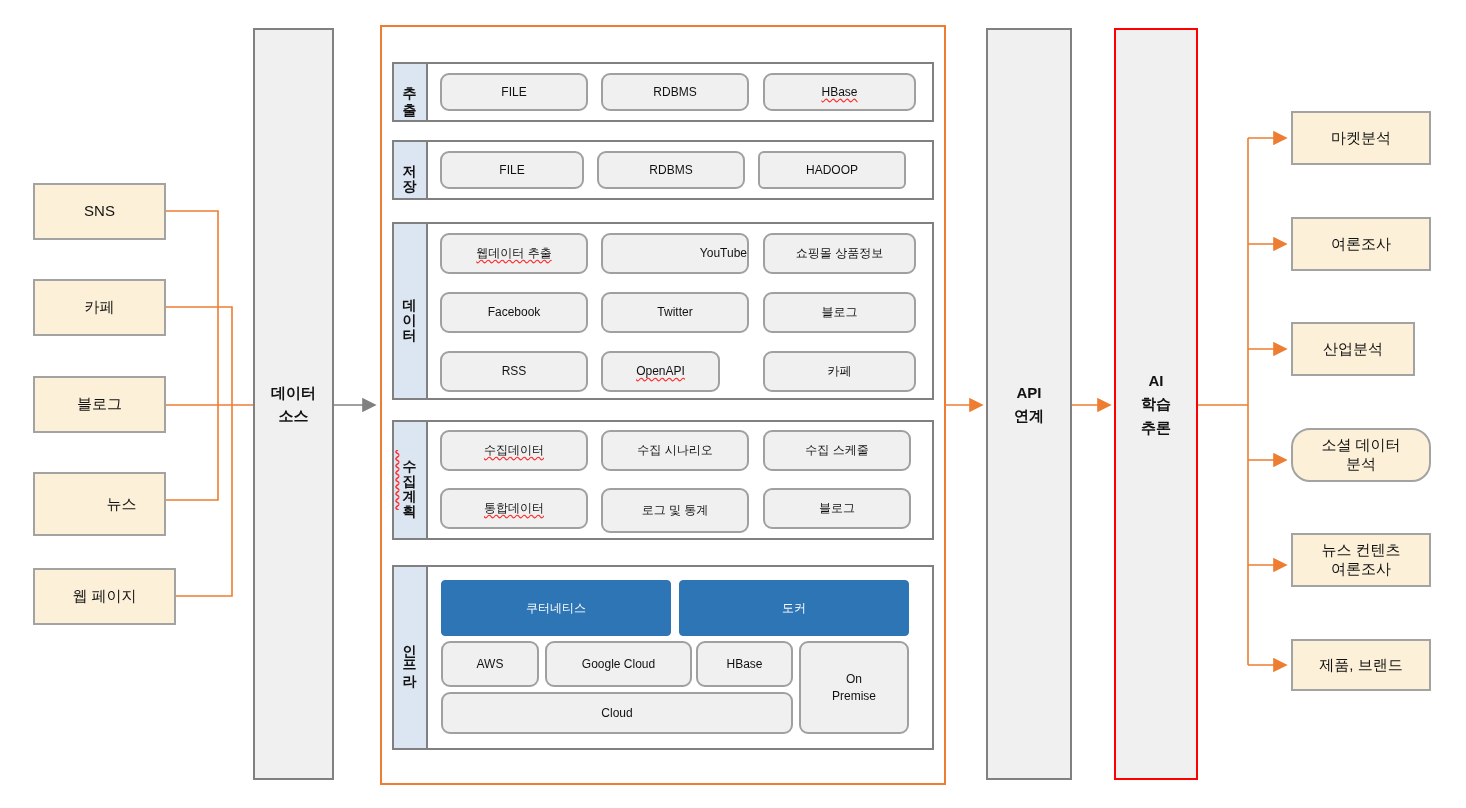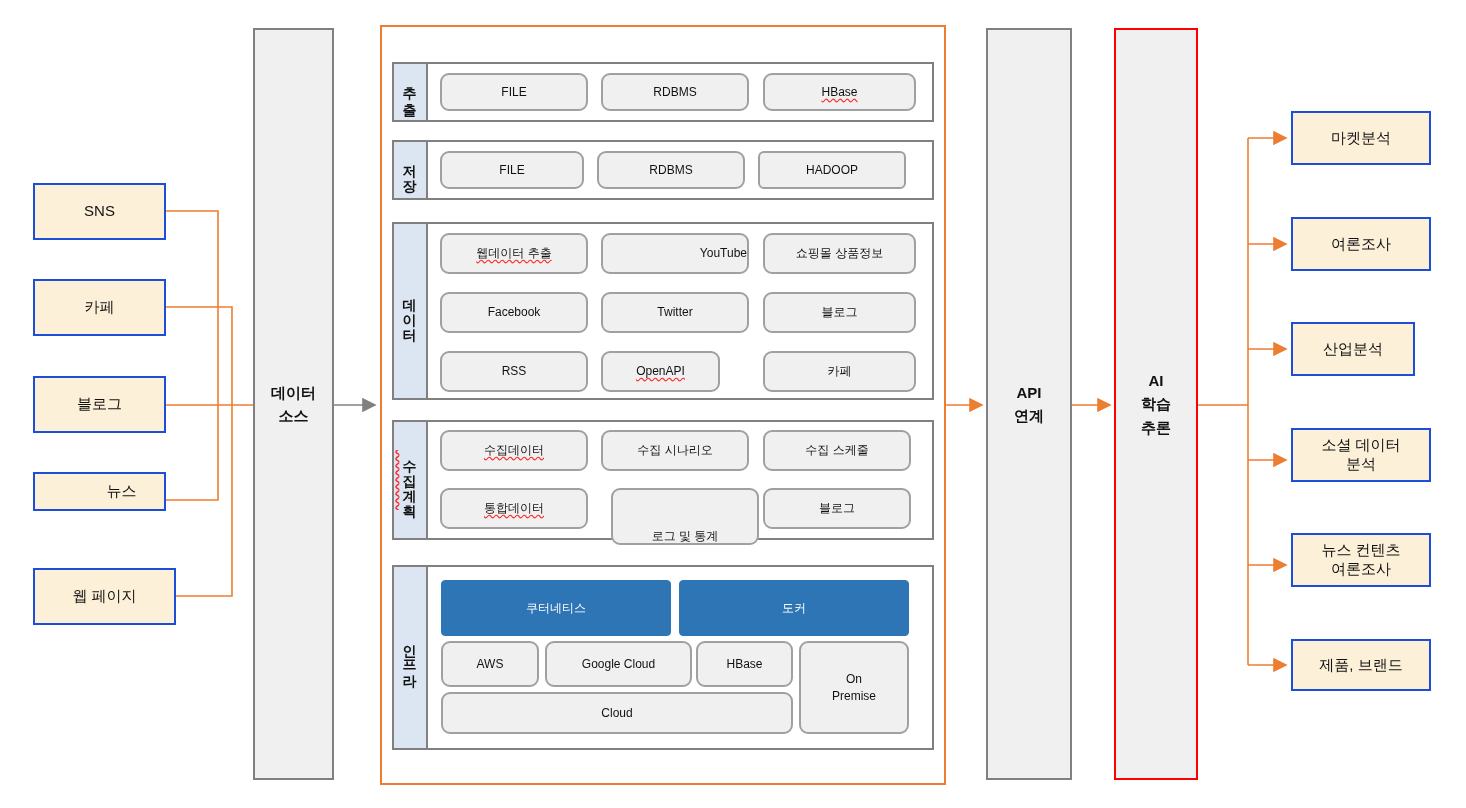--- a/index.html
+++ b/index.html
@@ -16,21 +16,21 @@
     width: 1466px;
     height: 808px;
     overflow: hidden;
     background: #ffffff;
   }
   .abs { position: absolute; box-sizing: border-box; }
 
   
   .srcbox {
     background: #fdf0d9;
-    border: 2px solid #1d4ed8;
+    border: 2px solid #a3a3a3;
     display: flex;
     align-items: center;
     justify-content: center;
     text-align: left;
     font-size: 15px;
     line-height: 1.25;
     color: #111;
   }
 
   
@@ -160,21 +160,21 @@
 
   <div class="abs srcbox" style="left:33px; top:183px; width:133px; height:57px;">
     <span>SNS</span>
   </div>
   <div class="abs srcbox" style="left:33px; top:279px; width:133px; height:57px;">
     <span>카페</span>
   </div>
   <div class="abs srcbox" style="left:33px; top:376px; width:133px; height:57px;">
     <span>블로그</span>
   </div>
-  <div class="abs srcbox" style="left:33px; top:472px; width:133px; height:39px;padding-left:44px;">
+  <div class="abs srcbox" style="left:33px; top:472px; width:133px; height:64px;padding-left:44px;">
     <span>뉴스</span>
   </div>
   <div class="abs srcbox" style="left:33px; top:568px; width:143px; height:57px;">
     <span>웹 페이지</span>
   </div>
 
   <div class="abs pillar" style="left:253px; top:28px; width:81px; height:752px; flex-direction:column;">
     <span>데이터</span>
     <span>소스</span>
   </div>
@@ -263,21 +263,21 @@
       </div>
       <div class="abs chip" style="left:173px; top:8px; width:148px; height:41px;">
         <span>수집 시나리오</span>
       </div>
       <div class="abs chip" style="left:335px; top:8px; width:148px; height:41px;">
         <span>수집 스케줄</span>
       </div>
       <div class="abs chip" style="left:12px; top:66px; width:148px; height:41px;">
         <span class="sq">통합데이터</span>
       </div>
-      <div class="abs chip" style="left:183px; top:66px; width:148px; height:57px;align-items:flex-end;">
+      <div class="abs chip" style="left:173px; top:66px; width:148px; height:45px;">
         <span>로그 및 통계</span>
       </div>
       <div class="abs chip" style="left:335px; top:66px; width:148px; height:41px;">
         <span>블로그</span>
       </div>
     </div>
   </div>
 
   <div class="abs section" style="left:392px; top:565px; width:542px; height:185px;">
     <div class="section-label">
@@ -325,21 +325,21 @@
 
   <div class="abs srcbox" style="left:1291px; top:111px; width:140px; height:54px; flex-direction:column;">
     <span>마켓분석</span>
   </div>
   <div class="abs srcbox" style="left:1291px; top:217px; width:140px; height:54px; flex-direction:column;">
     <span>여론조사</span>
   </div>
   <div class="abs srcbox" style="left:1291px; top:322px; width:124px; height:54px; flex-direction:column;">
     <span>산업분석</span>
   </div>
-  <div class="abs srcbox" style="left:1291px; top:428px; width:140px; height:54px; flex-direction:column;">
+  <div class="abs srcbox" style="left:1291px; top:428px; width:140px; height:54px; flex-direction:column;border-radius:19px;">
     <span>소셜 데이터</span>
     <span>분석</span>
   </div>
   <div class="abs srcbox" style="left:1291px; top:533px; width:140px; height:54px; flex-direction:column;">
     <span>뉴스 컨텐츠</span>
     <span>여론조사</span>
   </div>
   <div class="abs srcbox" style="left:1291px; top:639px; width:140px; height:52px; flex-direction:column;">
     <span>제품, 브랜드</span>
   </div>

